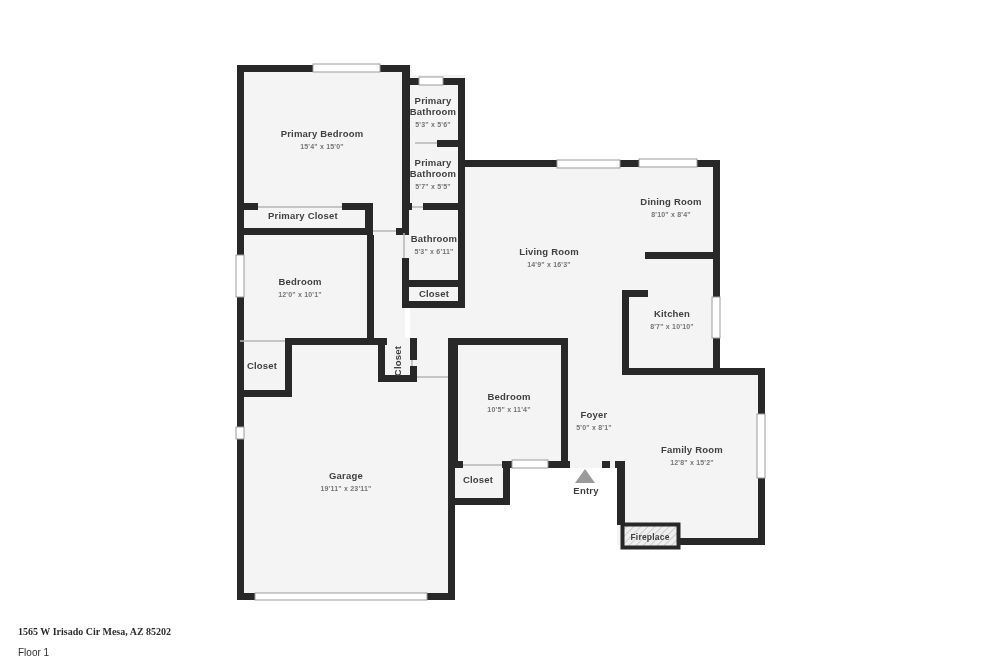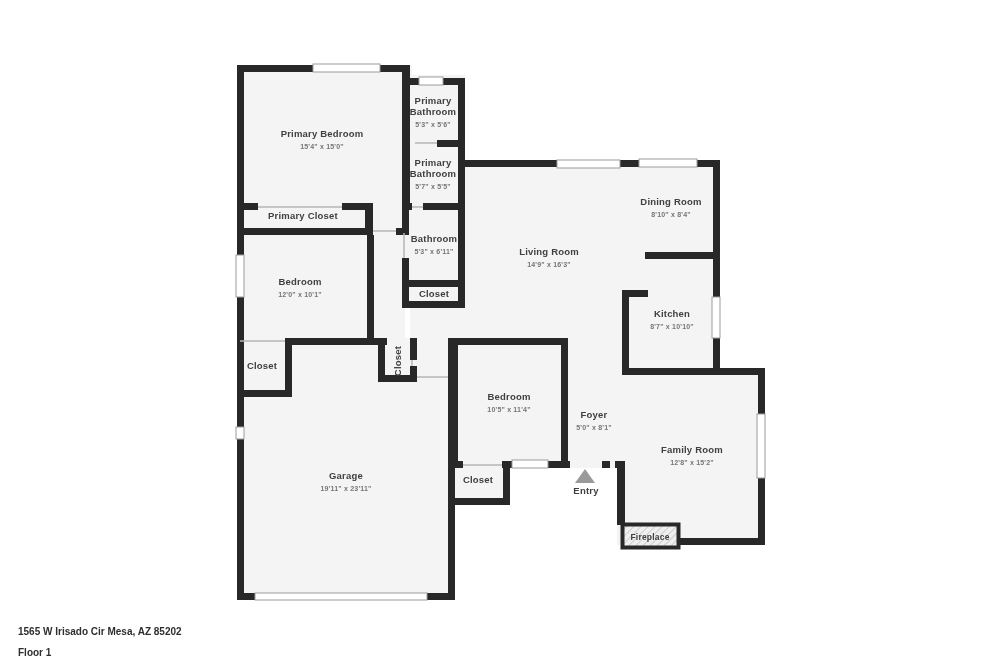--- a/index.html
+++ b/index.html
@@ -1,20 +1,20 @@
 <!DOCTYPE html>
 <html><head>
 <meta charset="utf-8">
 <style>
   html,body{margin:0;padding:0;background:#ffffff;}
   .stage{position:relative;width:1000px;height:667px;background:#ffffff;overflow:hidden;
          font-family:"Liberation Sans", sans-serif;}
   svg{position:absolute;left:0;top:0;}
-  .address{position:absolute;left:18px;top:626px;font-size:10px;font-weight:600;color:#2e2e2e;}
-  .floor{position:absolute;left:18px;top:647px;font-size:10px;font-weight:700;color:#2e2e2e;}
+  .address{position:absolute;left:18px;top:626px;font-size:10px;font-weight:600;color:#2e2e2e;font-family:Liberation Serif, serif;}
+  .floor{position:absolute;left:18px;top:647px;font-size:10px;font-weight:400;color:#2e2e2e;}
   .disclaimer{position:absolute;left:489px;top:644px;transform:translateX(-50%);
               font-size:7.5px;font-weight:600;color:#5a5a5a;white-space:nowrap;}
   text{font-family:"Liberation Sans", sans-serif;}
 </style>
 </head>
 <body>
 
 <div class="stage">
   <svg id="plan" width="1000" height="667" viewBox="0 0 1000 667">
     <defs>

